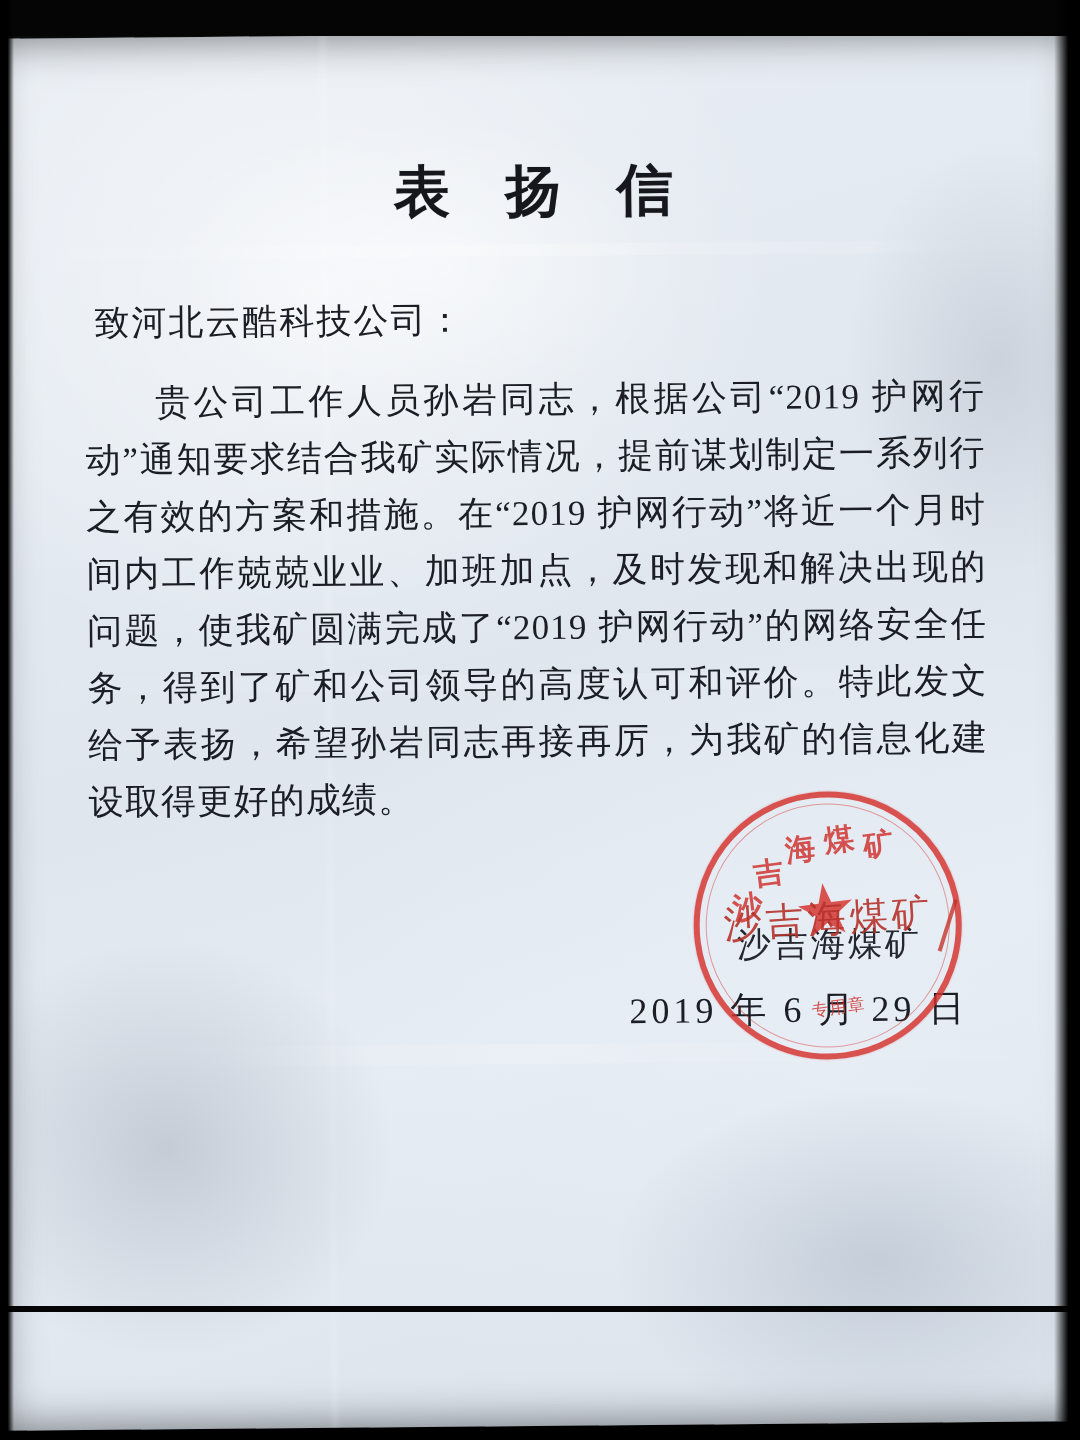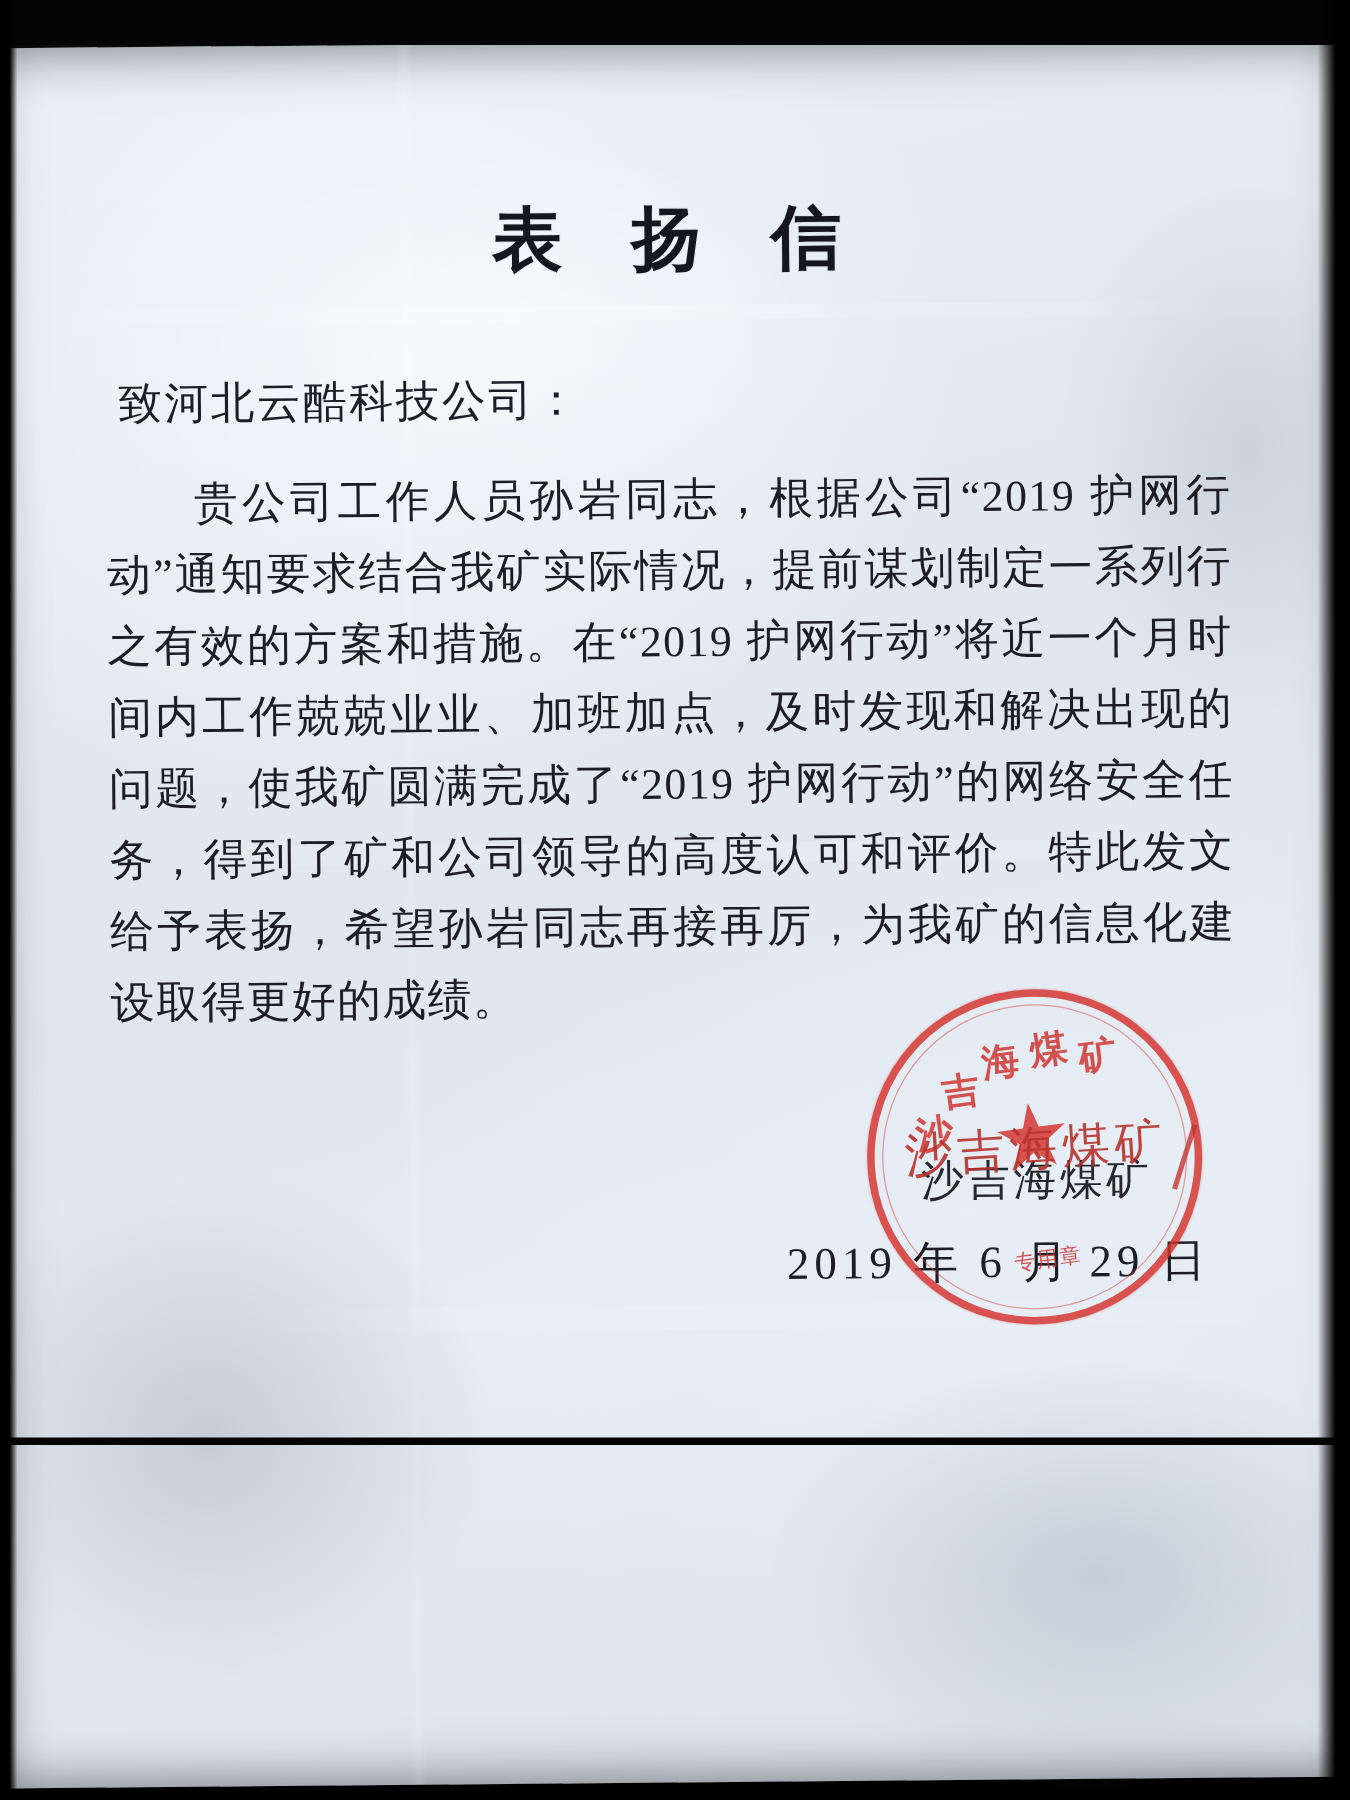--- a/index.html
+++ b/index.html
@@ -10,21 +10,21 @@
   body {
     width: 1080px;
     height: 1440px;
     overflow: hidden;
     font-family: "Liberation Serif", "DejaVu Serif", serif;
   }
 
   #page {
     position: relative;
     width: 1080px;
-    height: 1156px;
+    height: 1312px;
     background: #0a0a0a;
   }
 
   
   #paper {
     position: absolute;
     left: -8px;
     top: 34px;
     width: 1096px;
     height: 1392px;

